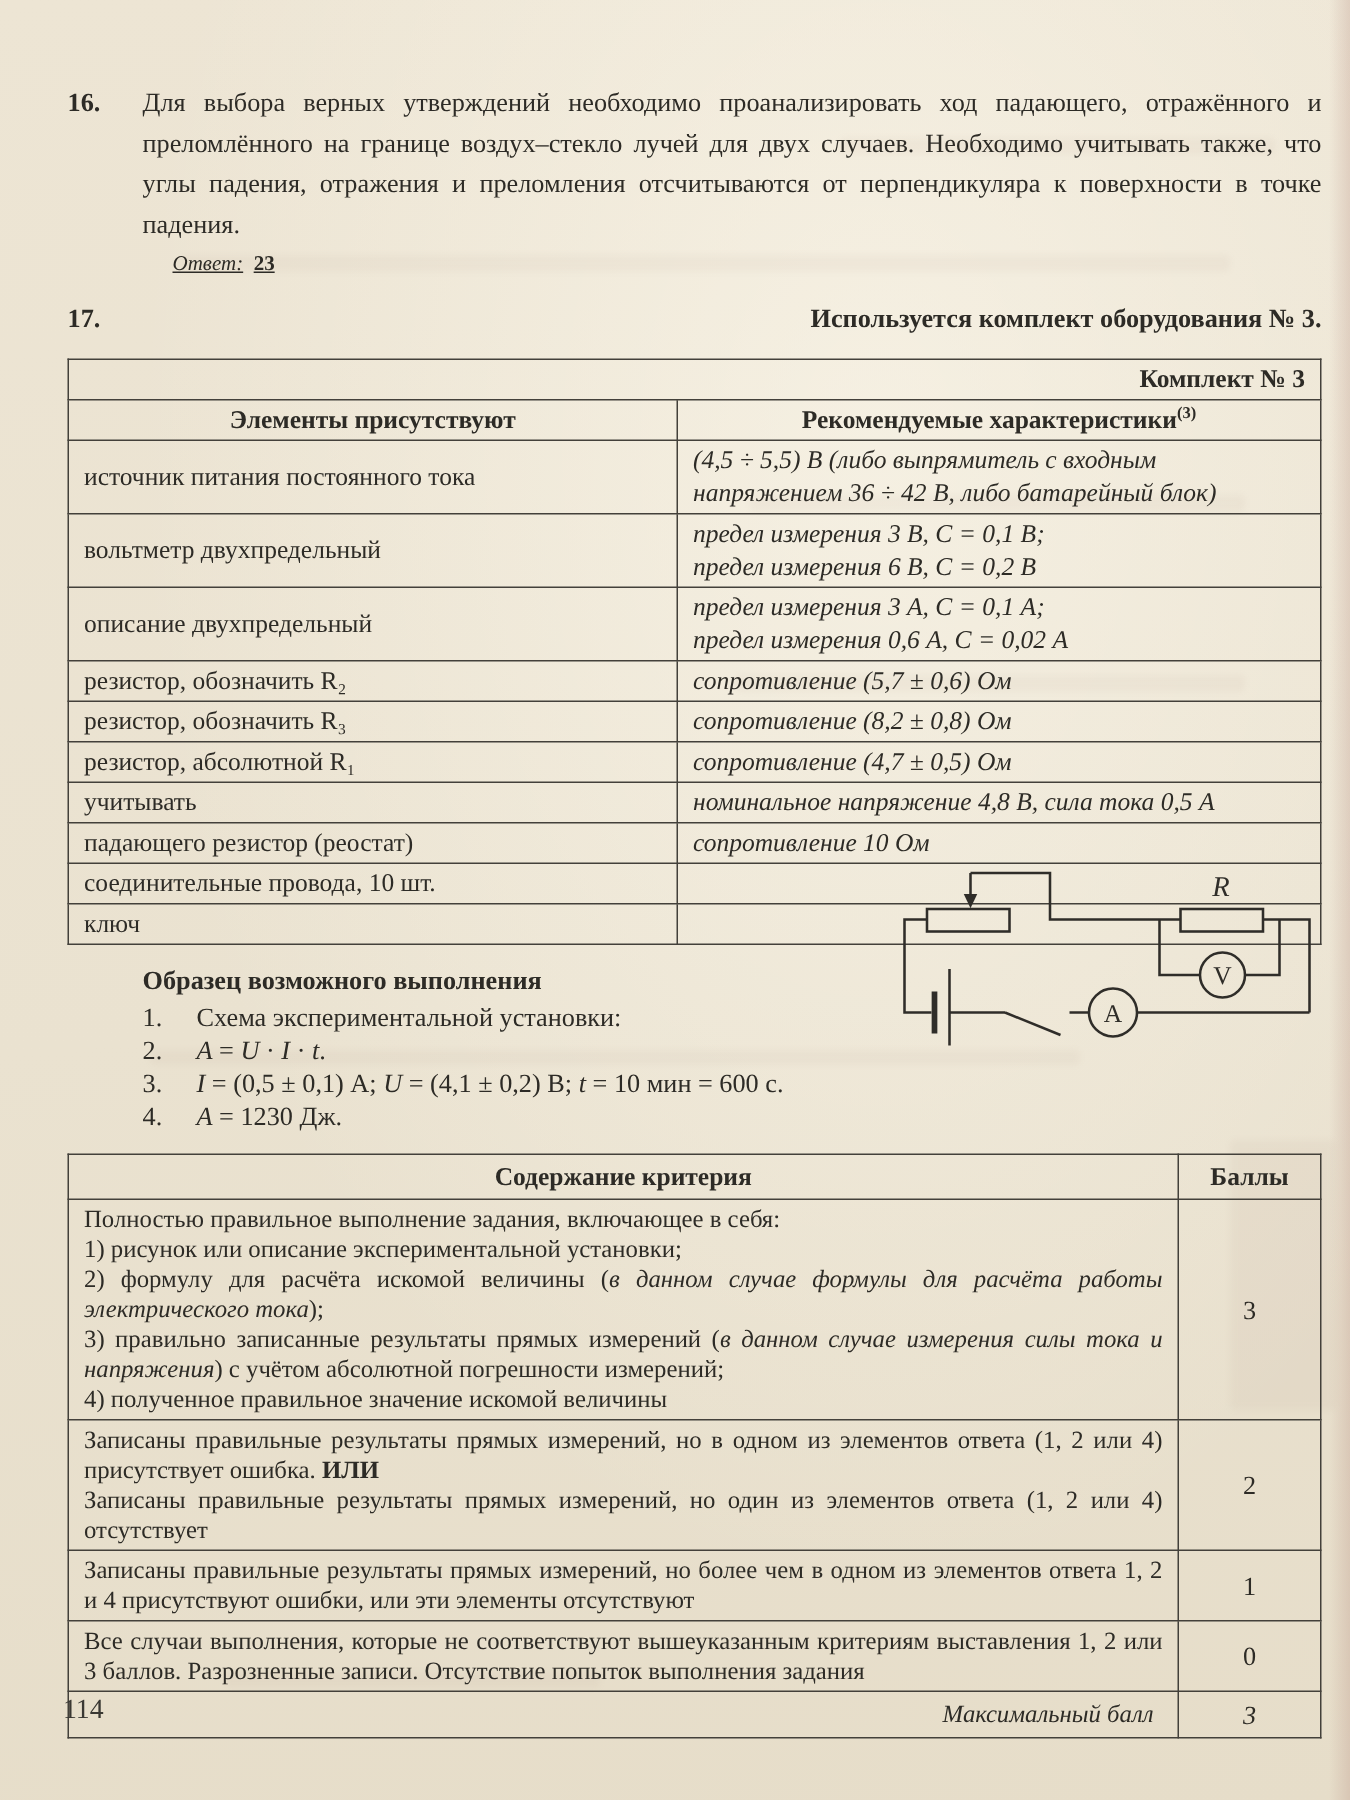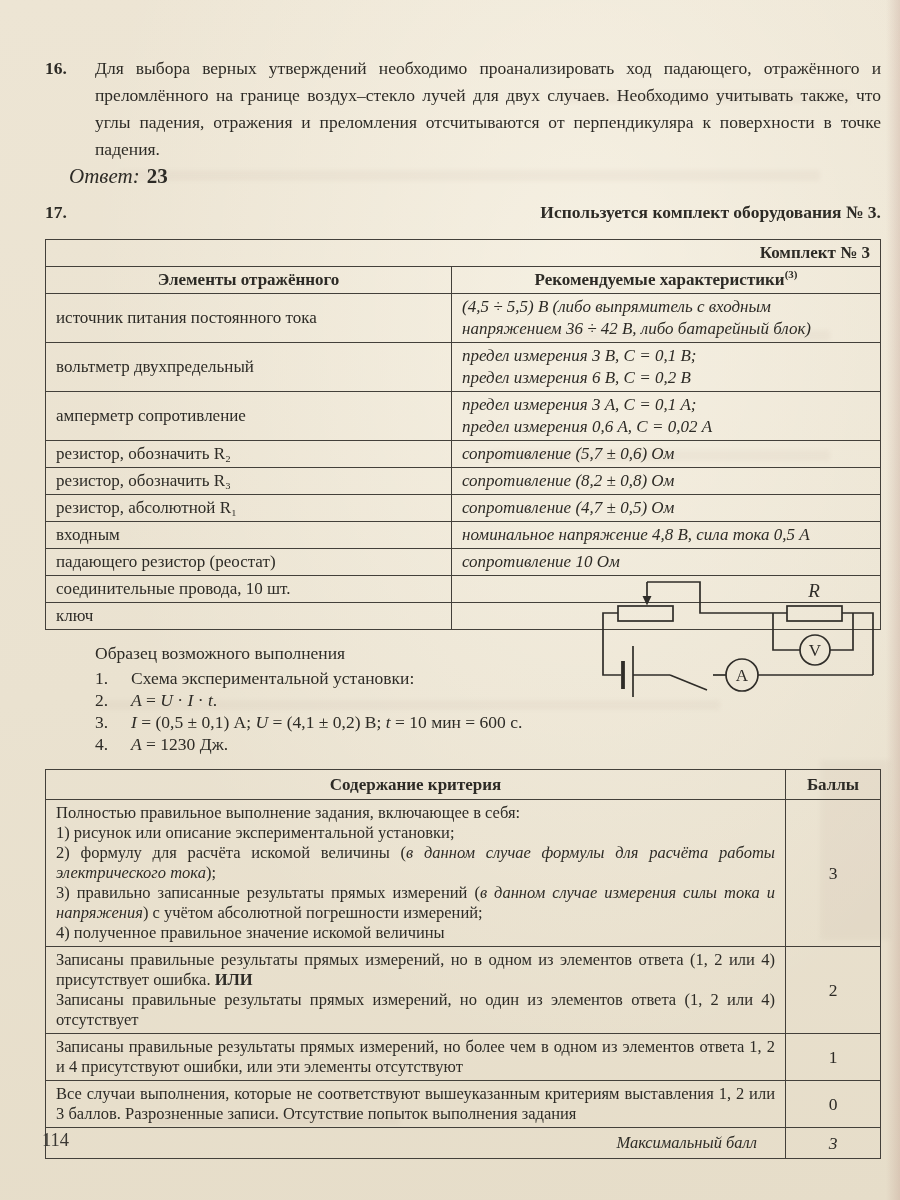--- a/index.html
+++ b/index.html
@@ -15,53 +15,53 @@
   }
   .edge-right{position:absolute;right:0;top:0;width:14px;height:100%;
     background:linear-gradient(to right,rgba(0,0,0,0),rgba(168,118,108,.22));pointer-events:none;}
   .bleed{position:absolute;background:#a98f80;opacity:.07;filter:blur(2px);border-radius:3px;pointer-events:none;}
 
   .content{position:absolute;left:45px;top:55px;width:836px;}
 
   .item-row{display:flex;}
   .item-num{flex:none;width:50px;font-weight:bold;font-size:17.5px;line-height:27px;}
   .item-text{flex:1;text-align:justify;font-size:17.5px;line-height:27px;}
-  .answer-line{margin-left:24px;font-size:21px;line-height:27px;}
+  .answer-line{margin-left:70px;font-size:14px;line-height:27px;text-decoration:underline;}
   .answer-label{font-style:italic;}
   .answer-value{font-weight:bold;margin-left:7px;}
   .item17{margin-top:9px;}
   .item17 .item-text{font-weight:bold;text-align:right;}
 
   table.equipment{border-collapse:collapse;width:100%;margin-top:13px;font-size:17px;}
   .equipment td,.equipment th{border:1.6px solid #43403a;padding:2px 10px;line-height:22px;vertical-align:middle;}
   .eq-title{text-align:right;font-weight:bold;padding:0 10px;line-height:21px;}
   .equipment th{text-align:center;font-weight:bold;}
   .eq-name{width:385px;}
   .eq-spec{white-space:pre-line;font-style:italic;}
   .spec-sup{font-size:11px;vertical-align:super;line-height:0;}
 
   .sample{margin-top:11px;margin-left:50px;}
-  .sample-heading{font-weight:normal;font-size:17.5px;line-height:24px;}
+  .sample-heading{font-weight:bold;font-size:17.5px;line-height:24px;}
   .sample-list{margin:2px 0 0 0;padding:0;list-style:none;}
   .sample-item{display:flex;font-size:17.5px;line-height:22px;}
   .si-num{flex:none;width:36px;}
   .seg-i{font-style:italic;}
   .seg-b{font-weight:bold;}
 
   .circuit{position:absolute;left:593px;top:576px;}
   .circuit text{font-family:"Liberation Serif","DejaVu Serif",serif;fill:#2f2d29;text-anchor:middle;}
   .lbl{font-size:17px;}
   .lbl-r{font-size:19px;font-style:italic;}
 
   table.criteria{border-collapse:collapse;width:100%;margin-top:14px;font-size:16.5px;}
   .criteria td,.criteria th{border:1.6px solid #43403a;}
   .criteria th{font-weight:bold;text-align:center;height:27px;font-size:17px;}
   .crit-text{padding:3px 10px;text-align:justify;line-height:20px;white-space:pre-line;}
   .crit-score{width:92px;text-align:center;font-size:17.5px;vertical-align:middle;}
-  .crit-max .crit-text{font-style:italic;text-align:right;padding-right:28px;line-height:24px;}
+  .crit-max .crit-text{font-style:italic;text-align:right;padding-right:16px;line-height:24px;}
   .crit-max .crit-score{font-style:italic;}
 
   .page-number{position:absolute;left:42px;top:1130px;font-size:18.5px;color:#3a3833;}
 </style>
 </head>
 <body>
 
 <div class="page">
 
   <div class="bleed" style="left:560px;top:92px;width:290px;height:11px;"></div>
@@ -90,52 +90,52 @@
         <div class="item-text">Используется комплект оборудования № 3.</div>
       </div>
     </section>
 
     <table class="equipment">
       <tbody>
         <tr>
           <td class="eq-title" colspan="2">Комплект № 3</td>
         </tr>
         <tr>
-          <th class="eq-name">Элементы отражённого</th>
+          <th class="eq-name">Элементы присутствуют</th>
           <th><span>Рекомендуемые характеристики</span><sup class="spec-sup">(3)</sup></th>
         </tr>
       <tr>
             <td class="eq-name">источник питания постоянного тока</td>
             <td class="eq-spec">(4,5 ÷ 5,5) В (либо выпрямитель с входным
 напряжением 36 ÷ 42 В, либо батарейный блок)</td>
           </tr>
           <tr>
             <td class="eq-name">вольтметр двухпредельный</td>
             <td class="eq-spec">предел измерения 3 В, С = 0,1 В;
 предел измерения 6 В, С = 0,2 В</td>
           </tr>
           <tr>
-            <td class="eq-name">амперметр сопротивление</td>
+            <td class="eq-name">описание двухпредельный</td>
             <td class="eq-spec">предел измерения 3 А, С = 0,1 А;
 предел измерения 0,6 А, С = 0,02 А</td>
           </tr>
           <tr>
             <td class="eq-name">резистор, обозначить R₂</td>
             <td class="eq-spec">сопротивление (5,7 ± 0,6) Ом</td>
           </tr>
           <tr>
             <td class="eq-name">резистор, обозначить R₃</td>
             <td class="eq-spec">сопротивление (8,2 ± 0,8) Ом</td>
           </tr>
           <tr>
             <td class="eq-name">резистор, абсолютной R₁</td>
             <td class="eq-spec">сопротивление (4,7 ± 0,5) Ом</td>
           </tr>
           <tr>
-            <td class="eq-name">входным</td>
+            <td class="eq-name">учитывать</td>
             <td class="eq-spec">номинальное напряжение 4,8 В, сила тока 0,5 А</td>
           </tr>
           <tr>
             <td class="eq-name">падающего резистор (реостат)</td>
             <td class="eq-spec">сопротивление 10 Ом</td>
           </tr>
           <tr>
             <td class="eq-name">соединительные провода, 10 шт.</td>
             <td class="eq-spec"></td>
           </tr>

